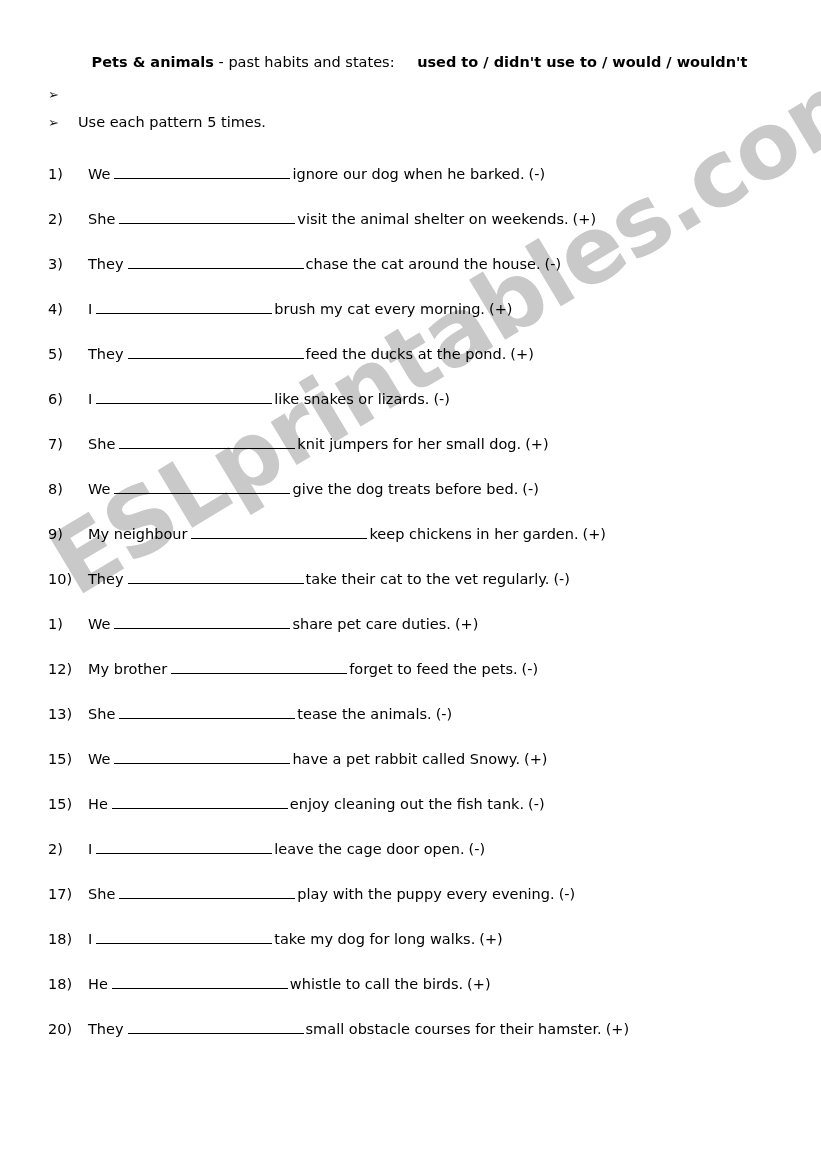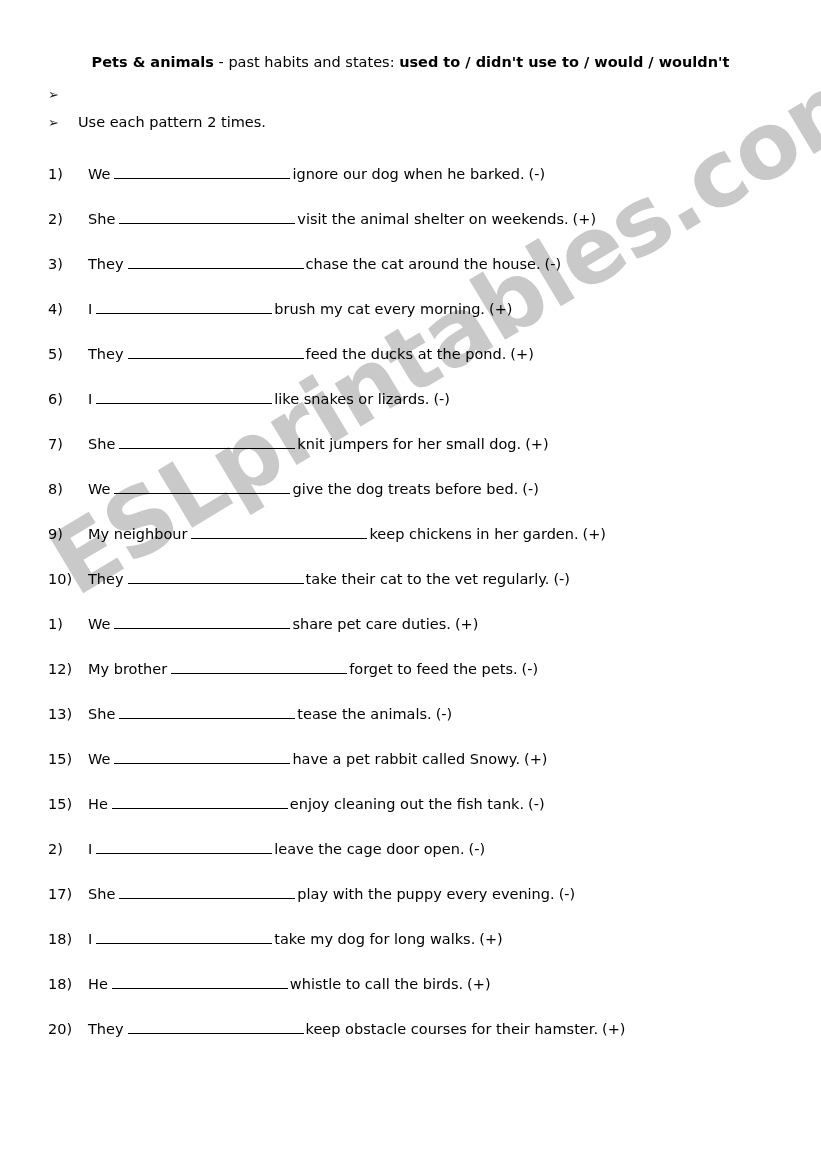--- a/index.html
+++ b/index.html
@@ -52,21 +52,21 @@
   #worksheet-title {
     position: absolute;
     left: 0;
     top: 51px;
     width: 821px;
     text-align: center;
     font-size: 14.5px;
     line-height: 22px;
     white-space: nowrap;
   }
-  #worksheet-title .t-bold { font-weight: 700; }
+  #worksheet-title .t-bold { font-weight: 700; margin-left: 18px; }
   #worksheet-title .t-reg  { font-weight: 400; }
 
   #instructions {
     position: absolute;
     left: 48px;
     top: 88px;
     width: 700px;
   }
   .instruction-row {
     display: flex;
@@ -136,21 +136,21 @@
   <div id="worksheet-title">
     <span class="t-bold">Pets &amp; animals</span><span class="t-reg"> - </span><span class="t-reg">past habits and states: </span><span class="t-bold">used to / didn't use to / would / wouldn't</span>
   </div>
 
   <div id="instructions">
     <div class="instruction-row">
       <span class="instruction-marker">➢</span>
     </div>
     <div class="instruction-row">
       <span class="instruction-marker">➢</span>
-      <span class="instruction-label">Use each pattern 2 times.</span>
+      <span class="instruction-label">Use each pattern 5 times.</span>
     </div>
   </div>
 
   <div id="exercise-list">
       <div class="exercise-row"><span class="exercise-number">1)</span><span class="exercise-subject">We</span><span class="exercise-blank"></span><span class="exercise-predicate">ignore our dog when he barked.</span><span class="exercise-polarity">(-)</span></div>
       <div class="exercise-row"><span class="exercise-number">2)</span><span class="exercise-subject">She</span><span class="exercise-blank"></span><span class="exercise-predicate">visit the animal shelter on weekends.</span><span class="exercise-polarity">(+)</span></div>
       <div class="exercise-row"><span class="exercise-number">3)</span><span class="exercise-subject">They</span><span class="exercise-blank"></span><span class="exercise-predicate">chase the cat around the house.</span><span class="exercise-polarity">(-)</span></div>
       <div class="exercise-row"><span class="exercise-number">4)</span><span class="exercise-subject">I</span><span class="exercise-blank"></span><span class="exercise-predicate">brush my cat every morning.</span><span class="exercise-polarity">(+)</span></div>
       <div class="exercise-row"><span class="exercise-number">5)</span><span class="exercise-subject">They</span><span class="exercise-blank"></span><span class="exercise-predicate">feed the ducks at the pond.</span><span class="exercise-polarity">(+)</span></div>
       <div class="exercise-row"><span class="exercise-number">6)</span><span class="exercise-subject">I</span><span class="exercise-blank"></span><span class="exercise-predicate">like snakes or lizards.</span><span class="exercise-polarity">(-)</span></div>
@@ -160,16 +160,16 @@
       <div class="exercise-row"><span class="exercise-number">10)</span><span class="exercise-subject">They</span><span class="exercise-blank"></span><span class="exercise-predicate">take their cat to the vet regularly.</span><span class="exercise-polarity">(-)</span></div>
       <div class="exercise-row"><span class="exercise-number">1)</span><span class="exercise-subject">We</span><span class="exercise-blank"></span><span class="exercise-predicate">share pet care duties.</span><span class="exercise-polarity">(+)</span></div>
       <div class="exercise-row"><span class="exercise-number">12)</span><span class="exercise-subject">My brother</span><span class="exercise-blank"></span><span class="exercise-predicate">forget to feed the pets.</span><span class="exercise-polarity">(-)</span></div>
       <div class="exercise-row"><span class="exercise-number">13)</span><span class="exercise-subject">She</span><span class="exercise-blank"></span><span class="exercise-predicate">tease the animals.</span><span class="exercise-polarity">(-)</span></div>
       <div class="exercise-row"><span class="exercise-number">15)</span><span class="exercise-subject">We</span><span class="exercise-blank"></span><span class="exercise-predicate">have a pet rabbit called Snowy.</span><span class="exercise-polarity">(+)</span></div>
       <div class="exercise-row"><span class="exercise-number">15)</span><span class="exercise-subject">He</span><span class="exercise-blank"></span><span class="exercise-predicate">enjoy cleaning out the fish tank.</span><span class="exercise-polarity">(-)</span></div>
       <div class="exercise-row"><span class="exercise-number">2)</span><span class="exercise-subject">I</span><span class="exercise-blank"></span><span class="exercise-predicate">leave the cage door open.</span><span class="exercise-polarity">(-)</span></div>
       <div class="exercise-row"><span class="exercise-number">17)</span><span class="exercise-subject">She</span><span class="exercise-blank"></span><span class="exercise-predicate">play with the puppy every evening.</span><span class="exercise-polarity">(-)</span></div>
       <div class="exercise-row"><span class="exercise-number">18)</span><span class="exercise-subject">I</span><span class="exercise-blank"></span><span class="exercise-predicate">take my dog for long walks.</span><span class="exercise-polarity">(+)</span></div>
       <div class="exercise-row"><span class="exercise-number">18)</span><span class="exercise-subject">He</span><span class="exercise-blank"></span><span class="exercise-predicate">whistle to call the birds.</span><span class="exercise-polarity">(+)</span></div>
-      <div class="exercise-row"><span class="exercise-number">20)</span><span class="exercise-subject">They</span><span class="exercise-blank"></span><span class="exercise-predicate">keep obstacle courses for their hamster.</span><span class="exercise-polarity">(+)</span></div>
+      <div class="exercise-row"><span class="exercise-number">20)</span><span class="exercise-subject">They</span><span class="exercise-blank"></span><span class="exercise-predicate">small obstacle courses for their hamster.</span><span class="exercise-polarity">(+)</span></div>
     </div>
 
 </div>
 
 </body></html>

